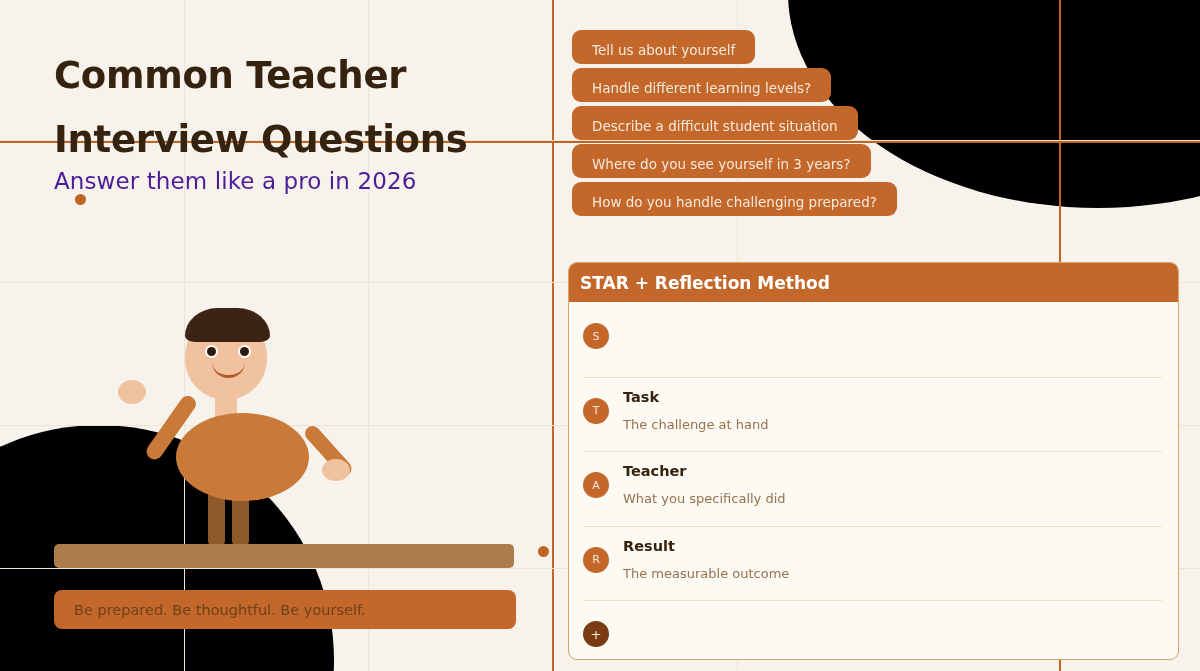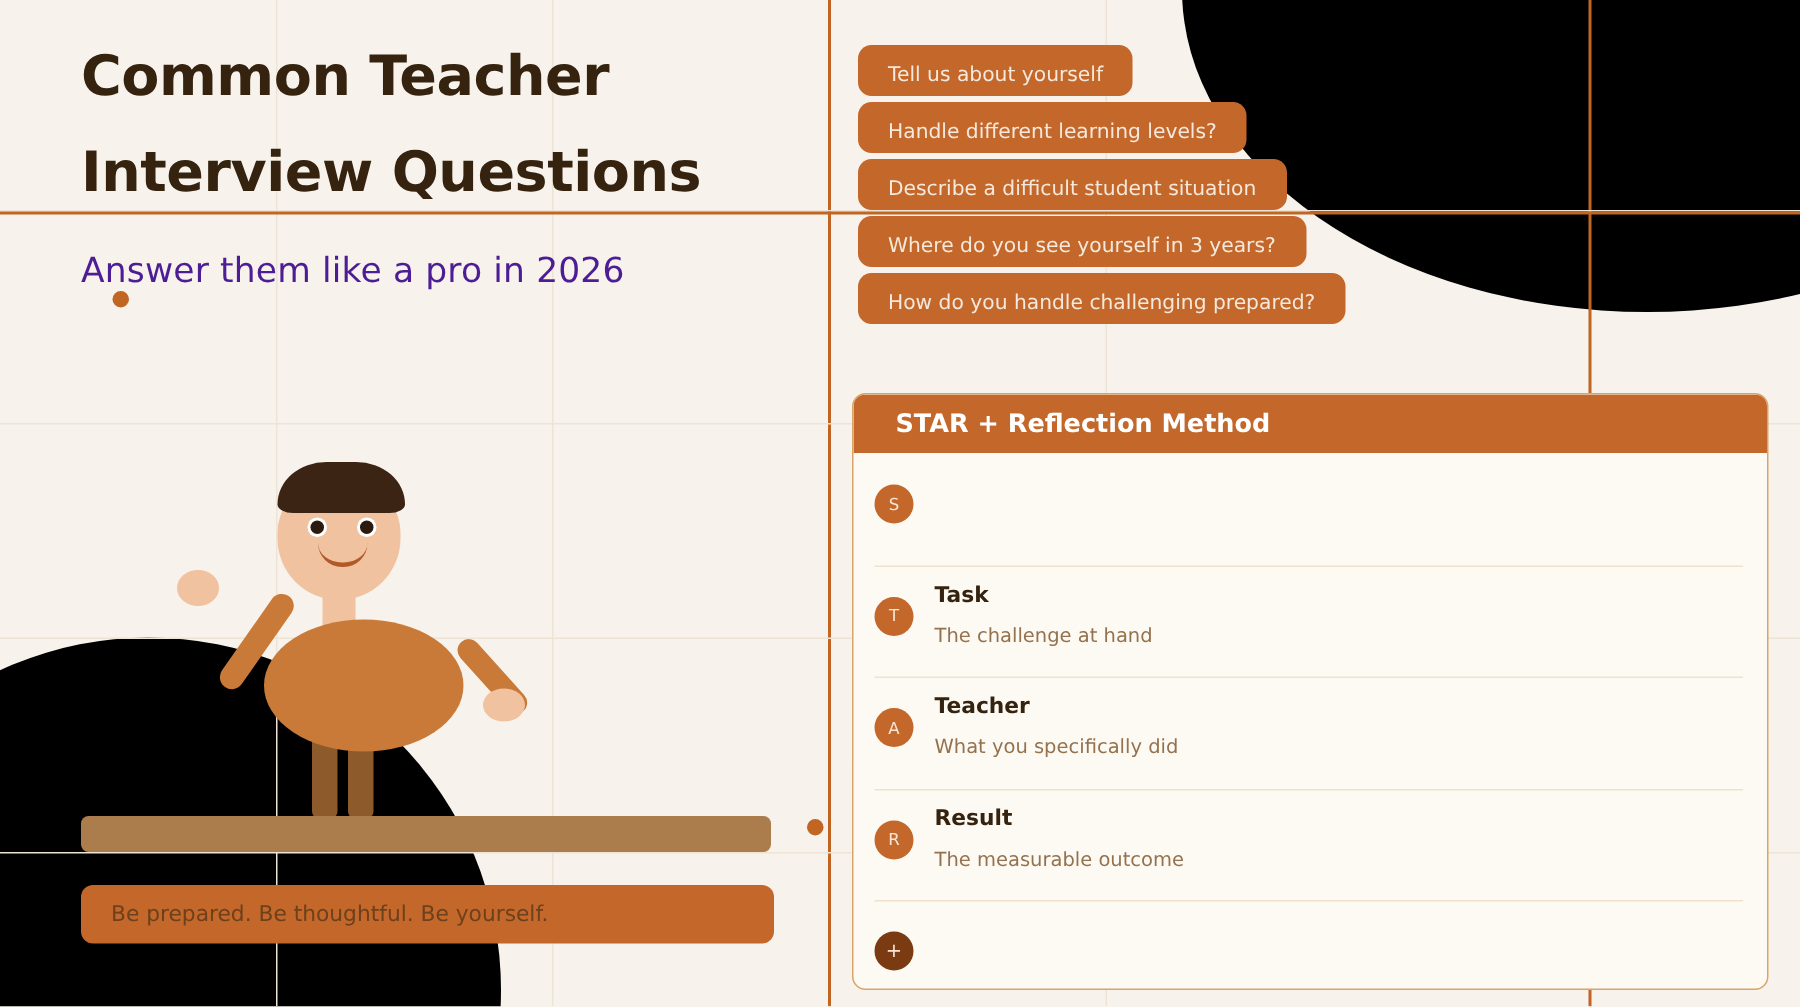--- a/index.html
+++ b/index.html
@@ -43,21 +43,21 @@
     position: absolute;
     width: 11px; height: 11px;
     border-radius: 50%;
     background: #c06522;
   }
   .dot.sm { width: 9px; height: 9px; }
 
   
   #headline {
     position: absolute;
-    left: 54px; top: 19px;
+    left: 54px; top: 44px;
     width: 470px;
     font-size: 37px;
     font-weight: bold;
     line-height: 1.72;
     color: #35230f;
     letter-spacing: -0.3px;
   }
   #headline .ln { display: block; }
   #subhead {
     position: absolute;
@@ -159,21 +159,21 @@
     background: #fdfaf4;
     border: 1.3px solid #d8a468;
     border-radius: 9px;
     overflow: hidden;
   }
   #star-header {
     height: 39px;
     background: #c3682a;
     display: flex;
     align-items: center;
-    padding-left: 28px;
+    padding-left: 11px;
     color: #ffffff;
     font-size: 17px;
     font-weight: bold;
   }
   #star-rows { padding: 0 0 0 0; }
   .star-row {
     display: flex;
     align-items: flex-start;
     padding: 11px 16px 12px 14px;
     position: relative;

